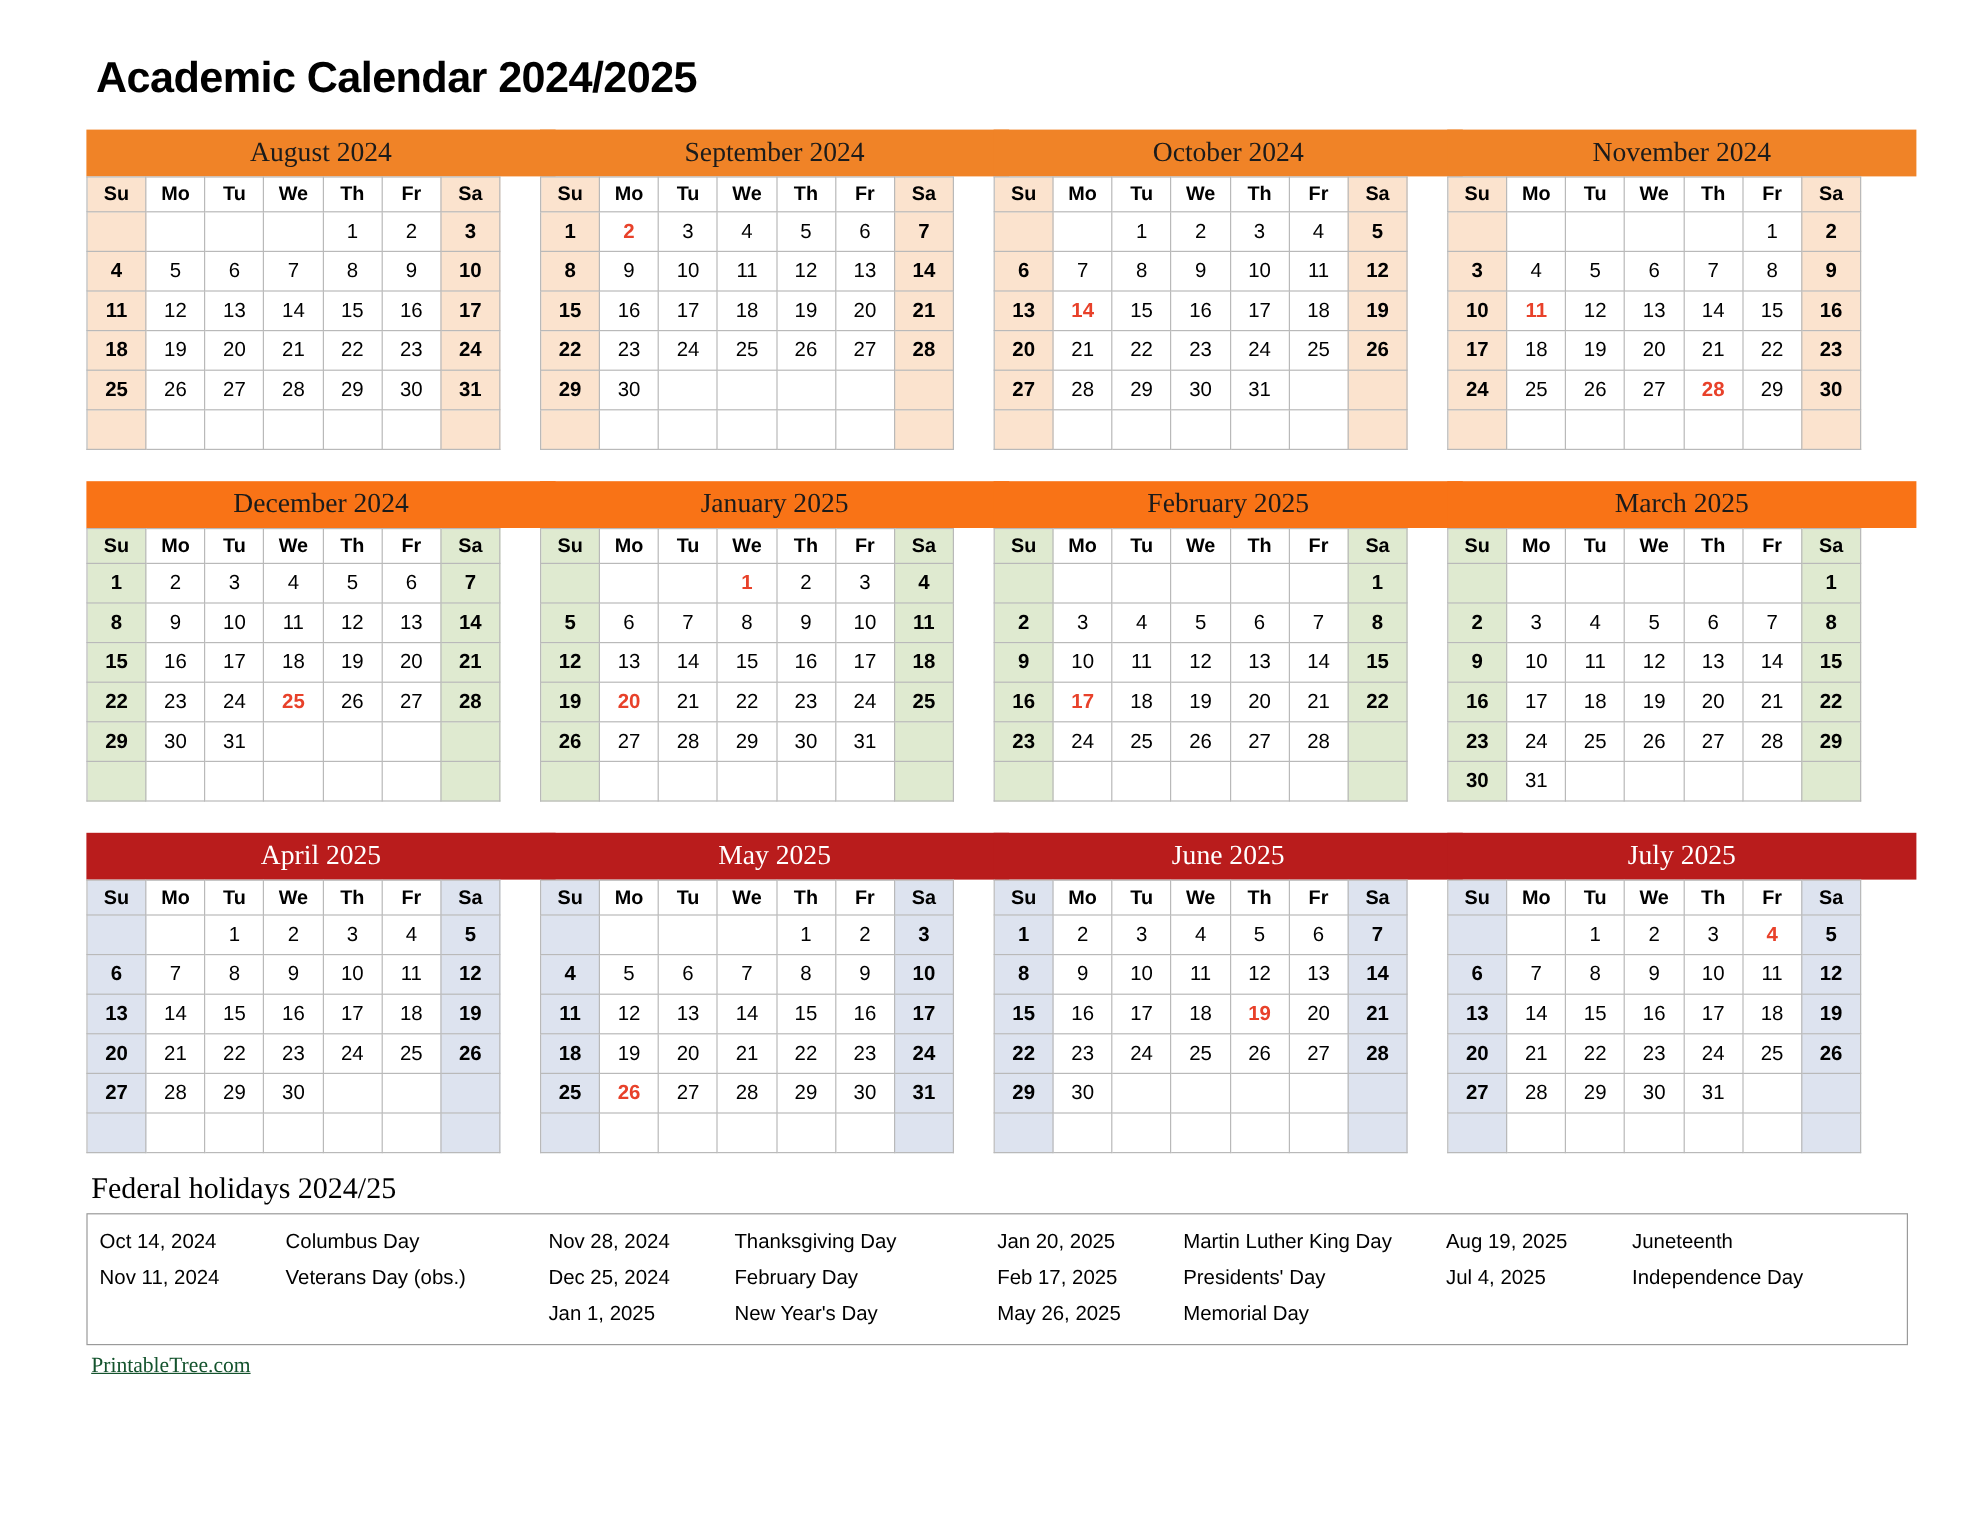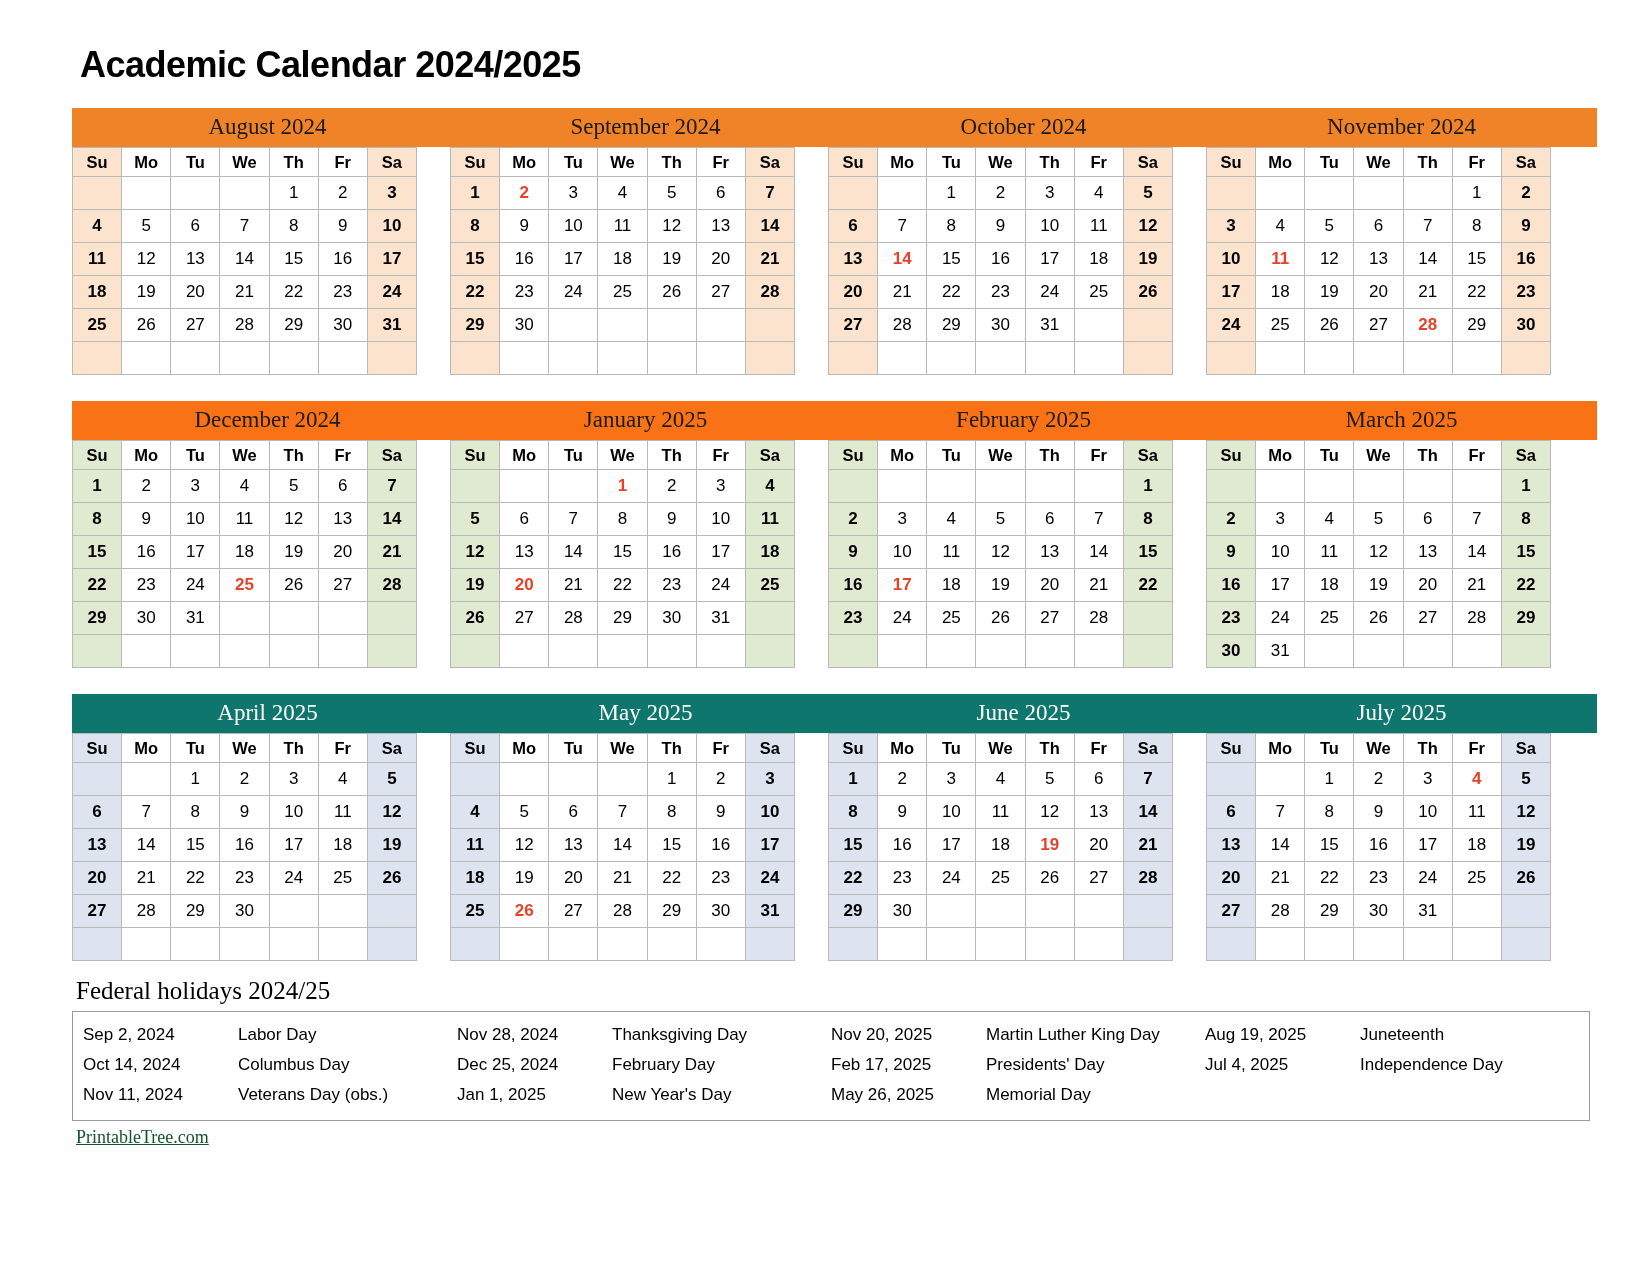--- a/index.html
+++ b/index.html
@@ -69,21 +69,21 @@
   
   .fall .month-head { background: #f08327; }
   .fall th.we, .fall td.we { background: #fbe3ce; }
   .fall th { background: #ffffff; }
   .fall td.empty.we { background: #fbe3ce; }
 
   .winter .month-head { background: #f97316; }
   .winter th.we, .winter td.we { background: #dfead0; }
   .winter th { background: #ffffff; }
 
-  .spring .month-head { background: #0f766e; color: #ffffff !important; }
+  .spring .month-head { background: #b91c1c; color: #ffffff !important; }
   .spring th.we, .spring td.we { background: #dde3ef; }
   .spring th { background: #ffffff; }
 
   .holidays {
     margin-top: 16px;
   }
   .holidays h2 {
     font-size: 25px;
     font-family: "Liberation Serif", serif;
     font-weight: normal;
@@ -989,24 +989,20 @@
             </tr>
           </tbody>
         </table>
       </div>
     </div>
 
   <div class="holidays">
     <h2>Federal holidays 2024/25</h2>
     <div class="hol-box" id="hol-box">
         <div class="hol-col">
-          <div class="hol-row">
-            <span class="hol-date">Sep 2, 2024</span>
-            <span class="hol-name">Labor Day</span>
-          </div>
           <div class="hol-row">
             <span class="hol-date">Oct 14, 2024</span>
             <span class="hol-name">Columbus Day</span>
           </div>
           <div class="hol-row">
             <span class="hol-date">Nov 11, 2024</span>
             <span class="hol-name">Veterans Day (obs.)</span>
           </div>
         </div>
         <div class="hol-col">
@@ -1018,21 +1014,21 @@
             <span class="hol-date">Dec 25, 2024</span>
             <span class="hol-name">February Day</span>
           </div>
           <div class="hol-row">
             <span class="hol-date">Jan 1, 2025</span>
             <span class="hol-name">New Year's Day</span>
           </div>
         </div>
         <div class="hol-col">
           <div class="hol-row">
-            <span class="hol-date">Nov 20, 2025</span>
+            <span class="hol-date">Jan 20, 2025</span>
             <span class="hol-name">Martin Luther King Day</span>
           </div>
           <div class="hol-row">
             <span class="hol-date">Feb 17, 2025</span>
             <span class="hol-name">Presidents' Day</span>
           </div>
           <div class="hol-row">
             <span class="hol-date">May 26, 2025</span>
             <span class="hol-name">Memorial Day</span>
           </div>

